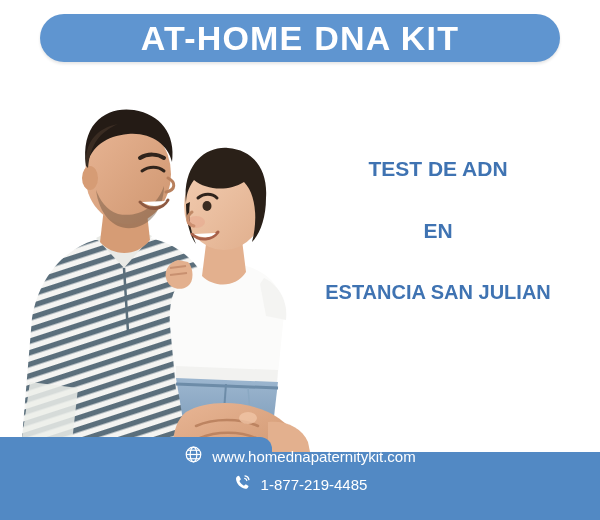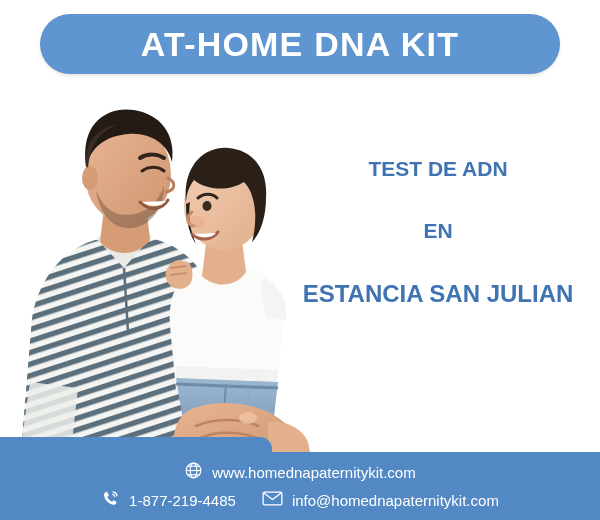--- a/index.html
+++ b/index.html
@@ -18,21 +18,21 @@
     background: #ffffff;
     overflow: hidden;
   }
 
   
   .banner {
     position: absolute;
     left: 40px;
     top: 14px;
     width: 520px;
-    height: 60px;
+    height: 48px;
     background: #5f95d0;
     border-radius: 30px;
     display: flex;
     align-items: center;
     justify-content: center;
     box-shadow: 0 2px 3px rgba(0,0,0,0.10);
   }
   .banner-title {
     color: #ffffff;
     font-size: 34px;
@@ -62,21 +62,21 @@
   }
   .headline-line {
     color: #3f73b2;
     font-weight: bold;
     font-size: 21px;
     line-height: 1;
     white-space: nowrap;
   }
   .headline-line.l1 { margin-bottom: 41px; }
   .headline-line.l2 { margin-bottom: 41px; margin-top: 36px; }
-  .headline-line.l3 { font-size: 24px; }
+  .headline-line.l3 { font-size: 20px; }
 
   
   .footer-base {
     position: absolute;
     left: 0;
     top: 452px;
     width: 600px;
     height: 68px;
     background: #5289c4;
   }
@@ -85,37 +85,37 @@
     left: 0;
     top: 437px;
     width: 272px;
     height: 30px;
     background: #5289c4;
     border-top-right-radius: 12px;
   }
   .footer-content {
     position: absolute;
     left: 0;
-    top: 452px;
+    top: 436px;
     width: 600px;
     height: 68px;
     display: flex;
     flex-direction: column;
     align-items: center;
     justify-content: center;
     gap: 5px;
   }
   .footer-row {
     display: flex;
     align-items: center;
     justify-content: center;
     gap: 10px;
     white-space: nowrap;
   }
-  .footer-row.row2 { gap: 26px; }
+  .footer-row.row2 { gap: 26px; flex-direction: column; }
   .footer-item {
     display: flex;
     align-items: center;
     gap: 9px;
   }
   .footer-text {
     color: #ffffff;
     font-size: 15px;
     line-height: 1;
   }
@@ -263,26 +263,17 @@
             <path d="M7.6 3.4 C5.6 3.4 3.6 5.4 3.8 7.6 C4.4 13.6 9.4 19 15.4 20
                      C17.6 20.3 19.6 18.3 19.6 16.3 L16.2 14.1 L13.8 16
                      C11.4 14.8 9.2 12.6 8.1 10.2 L10 7.8 Z" fill="#ffffff" stroke="none"></path>
             <path d="M15.2 3.6 C17.6 4.0 19.6 5.9 20.1 8.3"></path>
             <path d="M14.8 6.8 C16.1 7.1 17.1 8.1 17.4 9.4"></path>
           </svg>
         </span>
         <span class="footer-text">1-877-219-4485</span>
       </div>
 
-      <div class="footer-item">
-        <span class="ficon">
-          <svg width="21" height="19" viewBox="0 0 26 20" fill="none" stroke="#ffffff" stroke-width="1.6" stroke-linejoin="round">
-            <rect x="1.4" y="2.2" width="23.2" height="15.6" rx="1.6"></rect>
-            <path d="M1.9 3.0 L13 11.2 L24.1 3.0"></path>
-          </svg>
-        </span>
-        <span class="footer-text">info@homednapaternitykit.com</span>
-      </div>
     </div>
 
   </div>
 
 </div>
 
 </body></html>

